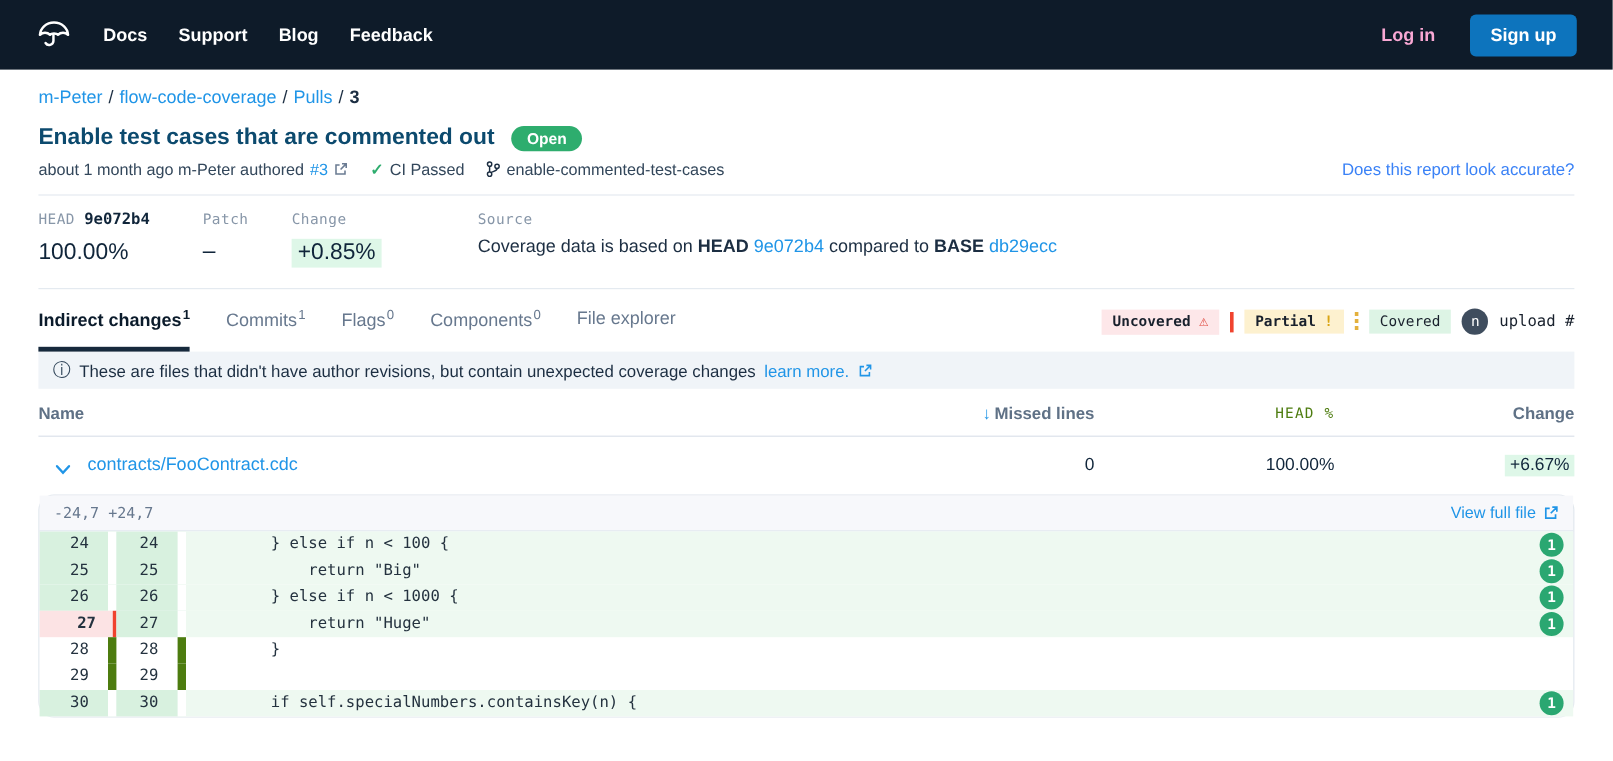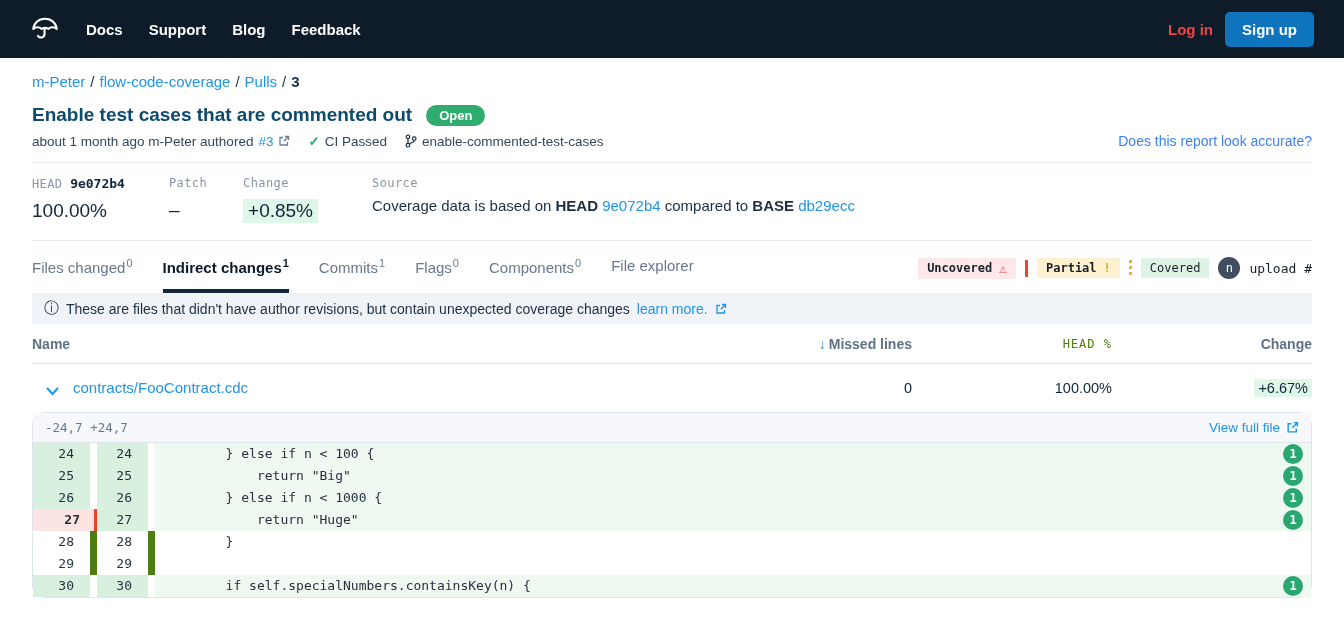--- a/index.html
+++ b/index.html
@@ -14,21 +14,21 @@
   a{text-decoration:none;cursor:pointer}
   .link{color:var(--blue)}
   svg{display:block}
 
   
   .navbar{height:58px;background:var(--navy);display:flex;align-items:center;padding:0 30px;}
   .logo{margin-right:26px}
   .nav-links{display:flex;gap:26px;align-items:center}
   .nav-link{color:#fff;font-weight:700;font-size:15px}
   .nav-spacer{flex:1}
-  .login-link{color:#ef4444;font-weight:700;font-size:15px;margin-right:12px}
+  .login-link{color:#f9a8d4;font-weight:700;font-size:15px;margin-right:29px}
   .signup-btn{background:var(--blue-btn);color:#fff;font-weight:700;font-size:15px;
               padding:9px 17px;border-radius:5px;border:none;cursor:pointer;
               font-family:"Liberation Sans",sans-serif}
 
   
   .breadcrumb{padding:15px 32px 4px;font-size:15px;color:#1c2e42}
   .breadcrumb .sep{margin:0 5px;color:#1c2e42}
   .breadcrumb b{font-weight:700}
 
   
@@ -181,38 +181,37 @@
     <div class="val">100.00%</div>
   </div>
   <div class="stat">
     <div class="lab">Patch</div>
     <div class="val">–</div>
   </div>
   <div class="stat">
     <div class="lab">Change</div>
     <div class="val"><span class="val-pill">+0.85%</span></div>
   </div>
-  <div class="stat source" style="margin-left:18px">
+  <div class="stat source" style="margin-left:44px">
     <div class="lab">Source</div>
     <div class="txt">
       <span>Coverage data is based on</span>
       <b>HEAD</b>
       <a class="link">9e072b4</a>
       <span>compared to</span>
       <b>BASE</b>
       <a class="link">db29ecc</a>
     </div>
   </div>
 </div>
 
 <hr class="hdiv">
 
 <div class="tabs-row">
   <div class="tabs" id="tabs">
-      <div class="tab"><span>Files changed</span><sup>0</sup></div>
       <div class="tab active"><span>Indirect changes</span><sup>1</sup></div>
       <div class="tab"><span>Commits</span><sup>1</sup></div>
       <div class="tab"><span>Flags</span><sup>0</sup></div>
       <div class="tab"><span>Components</span><sup>0</sup></div>
       <div class="tab"><span>File explorer</span></div>
     </div>
   <div class="legend">
     <span class="pill unc">
         <span>Uncovered</span>
         <span class="warn">⚠</span>

